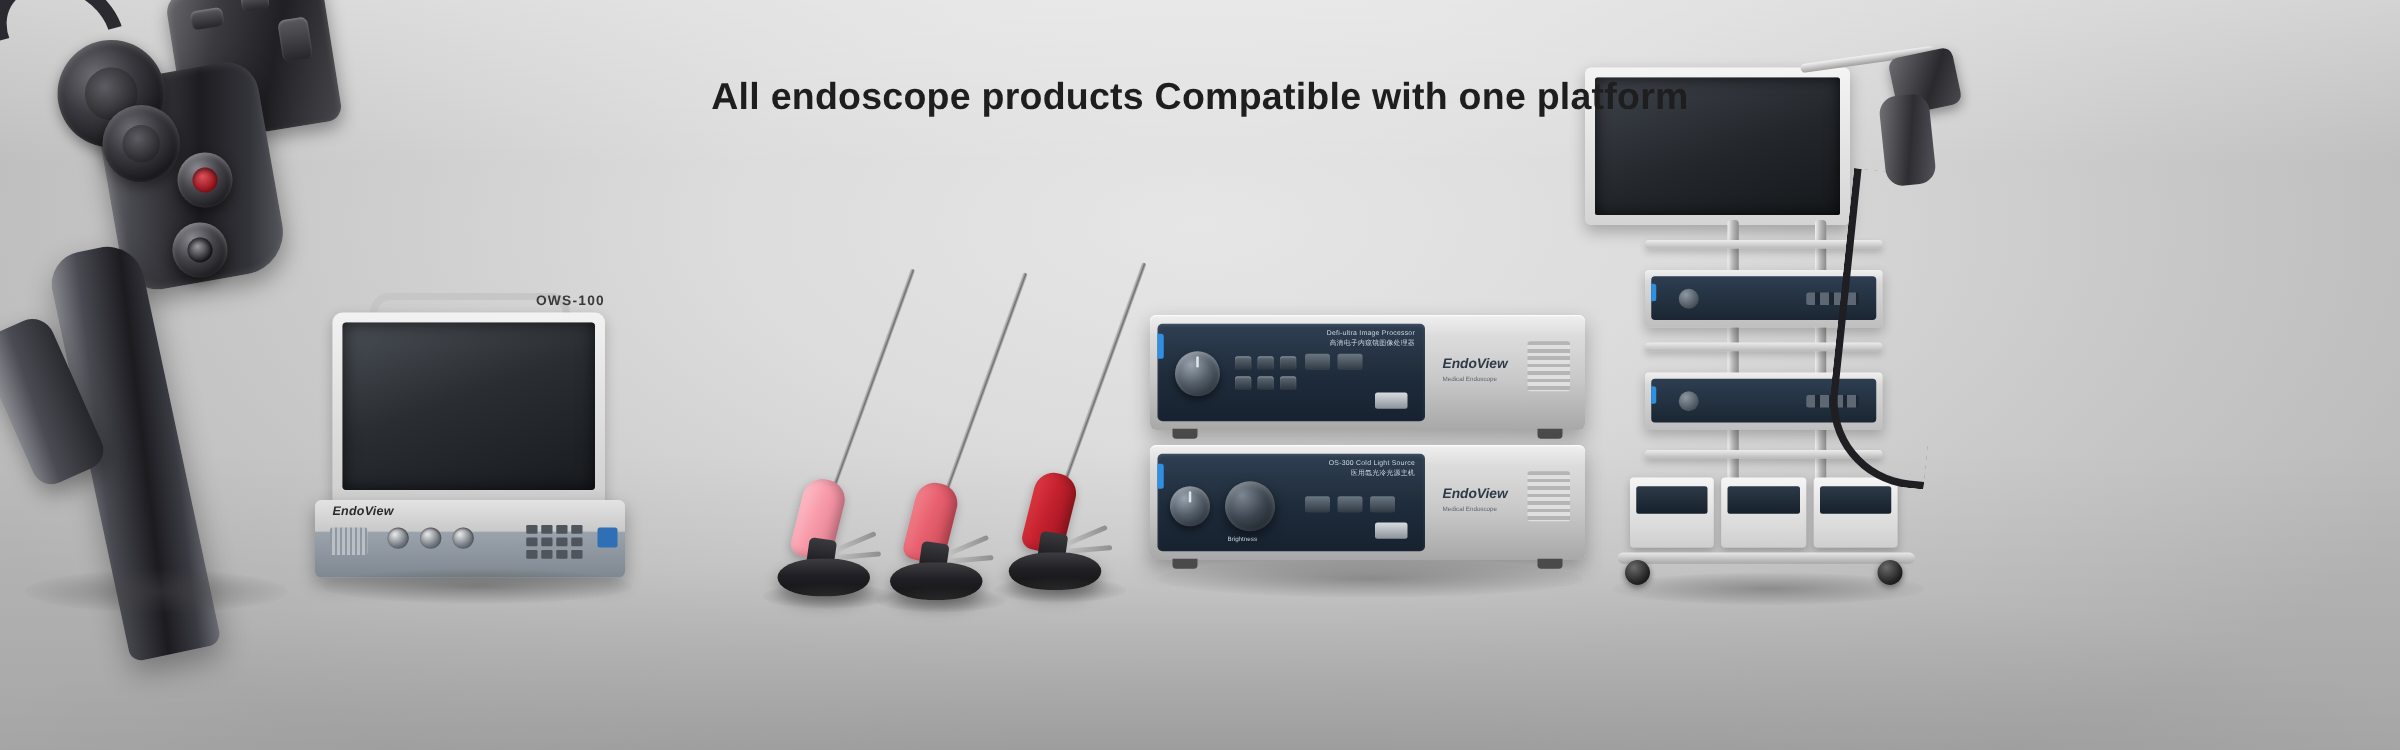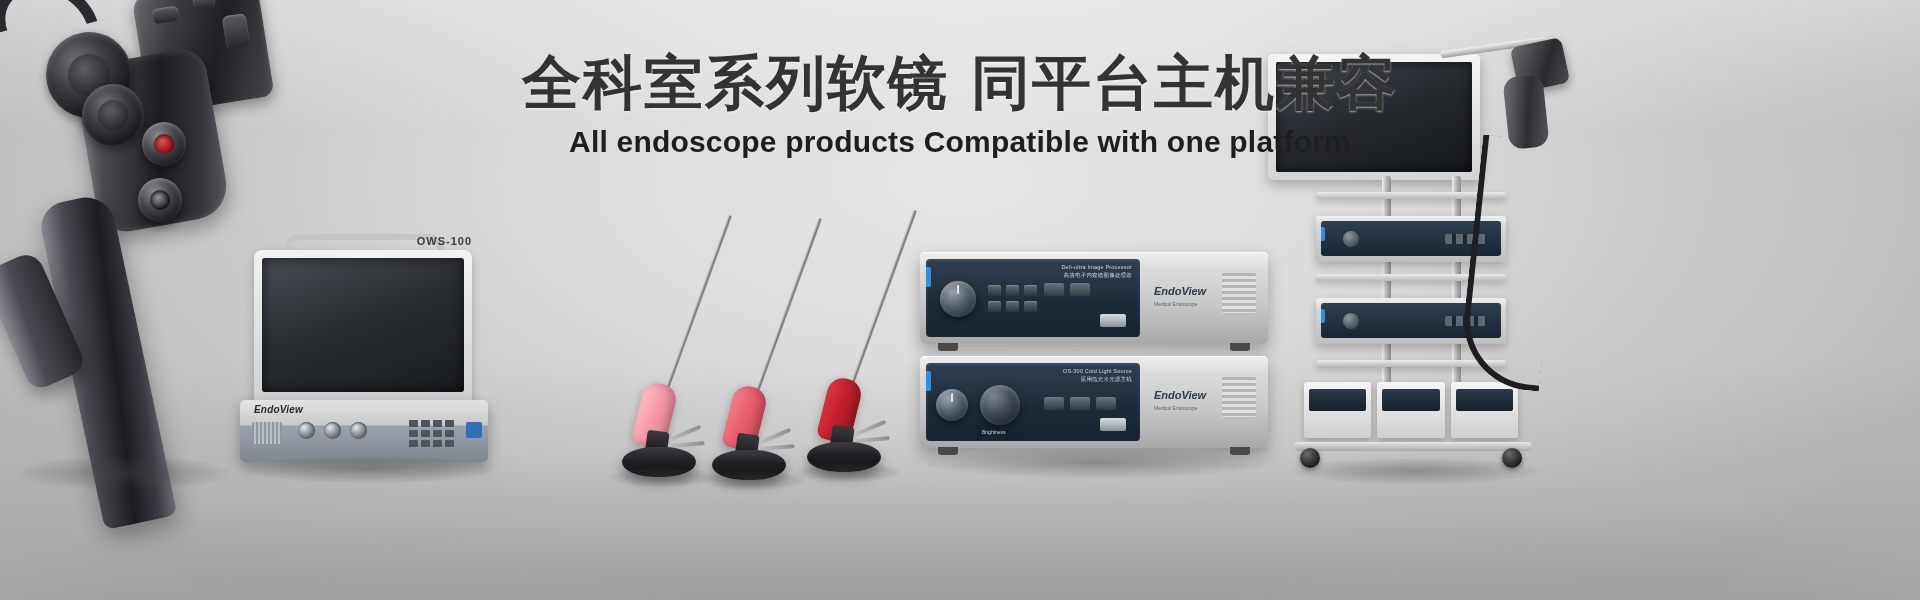--- a/index.html
+++ b/index.html
@@ -113,21 +113,21 @@
     box-shadow:0 8px 18px rgba(0,0,0,.35);
   }
   .es-cable{
     position:absolute; left:2px; top:-4px; width:110px; height:90px;
     border:11px solid #2a2a30; border-radius:50%;
     border-right-color:transparent; border-bottom-color:transparent;
     transform:rotate(30deg);
   }
 
   
-  #ows{ left:240px; top:250px; width:260px; height:235px; z-index:28;text-decoration:underline;}
+  #ows{ left:252px; top:250px; width:260px; height:235px; z-index:28;text-decoration:underline;}
   .ows-screen-body{
     position:absolute; left:14px; top:0; width:218px; height:152px;
     background:linear-gradient(180deg,#f2f2f2,#cfcfcf);
     border-radius:8px 8px 3px 3px;
     box-shadow:0 4px 10px rgba(0,0,0,.22);
     padding:8px 8px 10px 8px;
   }
   .ows-screen{
     width:100%; height:100%;
     background:linear-gradient(160deg,#4a4f55 0%,#2a2e33 45%,#181b1f 100%);
@@ -609,19 +609,16 @@
     <div class="ct-scopehang">
       <div class="ct-sc-head"></div>
       <div class="ct-sc-body"></div>
       <div class="ct-sc-tube"></div>
     </div>
 
     <div class="shadow-el" style="left:0px; top:428px; width:250px; height:26px;"></div>
   </div>
 
   <div class="text-block">
-    <div class="headline">
-      <span>全科室系列软镜</span><span class="gap"></span><span>同平台主机兼容</span>
-    </div>
     <div class="subhead">All endoscope products Compatible with one platform</div>
   </div>
 
 </div>
 
 </body></html>

